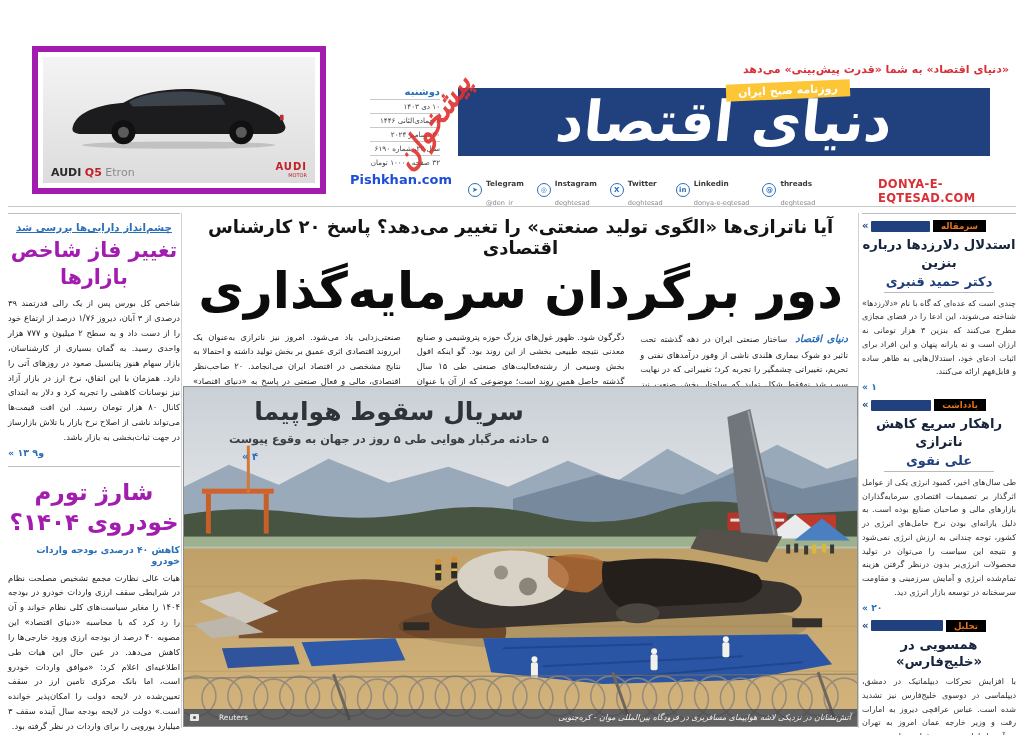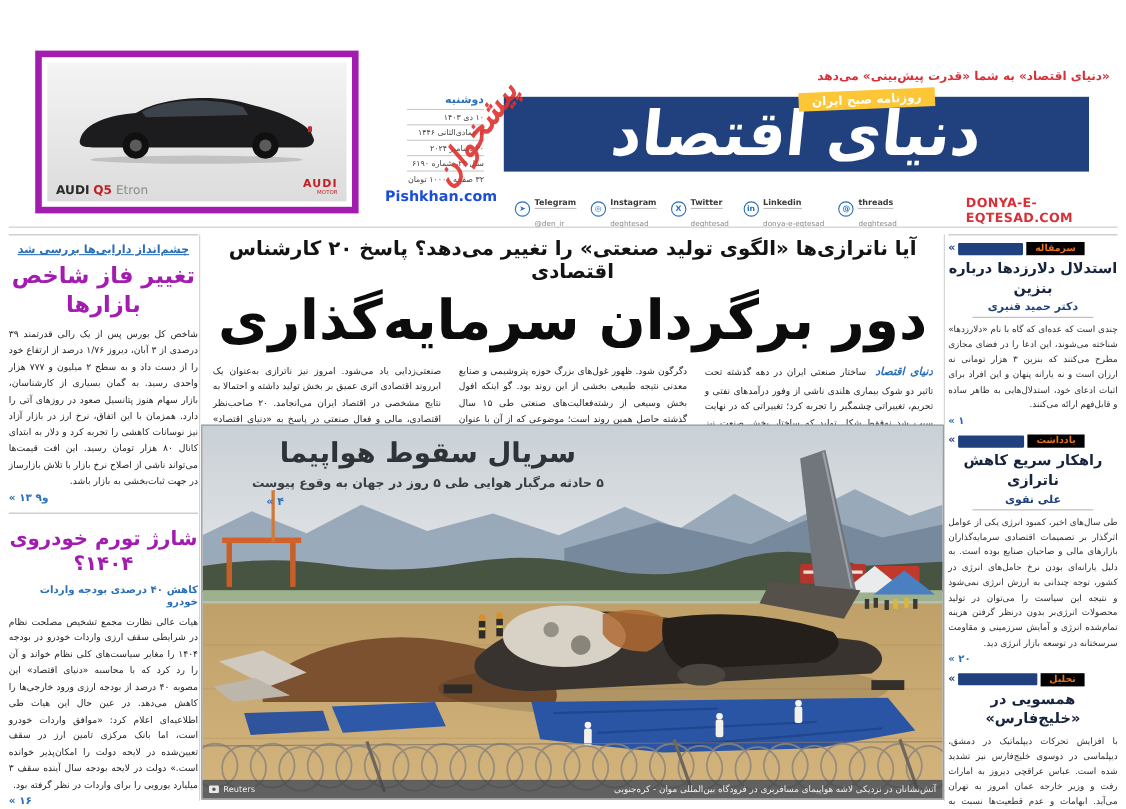--- a/index.html
+++ b/index.html
@@ -27,21 +27,21 @@
                  text-align:center; line-height:88px; transform:skewX(-6deg) scaleY(1.04); direction:rtl; white-space:nowrap; }
   .badge { position:absolute; left:726px; top:82px; background:#fdc636; color:#fff; font-weight:bold; font-size:11px;
            padding:2px 12px; transform:rotate(-2.5deg); direction:rtl; z-index:3; }
   .tagline { position:absolute; left:740px; top:63px; width:272px; text-align:center; color:#d93038; font-weight:bold; font-size:11px; direction:rtl; }
   .website { position:absolute; left:878px; top:177px; color:#d93038; font-weight:bold; font-size:11.5px; letter-spacing:.3px; direction:ltr; }
 
   .social { position:absolute; left:468px; top:171px; width:400px; display:flex; gap:13px; direction:ltr; align-items:center; }
   .soc-item { display:flex; align-items:center; gap:4px; }
   .soc-ic { width:14px; height:14px; border:1.4px solid #2a6fb8; border-radius:50%; color:#2a6fb8; font-size:7px; font-weight:bold;
             display:flex; align-items:center; justify-content:center; flex:none; }
-  .soc-name { font-size:7.3px; font-weight:bold; color:#3a3a3a; line-height:1.1; border-bottom:1px solid #bbb; padding-bottom:1px;}
+  .soc-name { font-size:7.3px; font-weight:bold; color:#3a3a3a; line-height:1.1; border-bottom:1px solid #bbb; padding-bottom:18px;}
   .soc-handle { font-size:6.6px; color:#8a8a8a; line-height:1.2; }
 
   .wm-script { position:absolute; left:378px; top:104px; color:#e0312e; font-size:30px; font-weight:bold; font-style:italic;
                transform:rotate(-55deg); opacity:.9; z-index:5; direction:rtl; }
   .wm-domain { position:absolute; left:350px; top:172px; color:#1d4ed8; font-size:13px; font-weight:bold; z-index:5; direction:ltr; }
 
   .rule-top { position:absolute; left:8px; top:206px; width:1008px; height:1px; background:#c9c9c9; }
   .vline { position:absolute; top:213px; height:515px; width:1px; background:#d2d2d2; }
 
   
@@ -63,34 +63,34 @@
 
   
   .photo { position:absolute; left:183px; top:386px; width:675px; height:341px; border:1px solid #8f8f8f; background:#cfd4d8; overflow:hidden; }
   .photo svg { position:absolute; inset:0; }
   .photo-headblock { position:absolute; left:40px; top:10px; width:330px; text-align:center; direction:rtl; z-index:4; }
   .photo-head { font-size:25px; font-weight:bold; color:#2e3337; }
   .photo-sub { font-size:11.3px; font-weight:bold; color:#393f45; margin-top:7px; }
   .photo-ref { font-size:10px; font-weight:bold; color:#2a6fb8; text-align:left; direction:ltr; margin-top:5px; padding-left:18px; }
   .caption-bar { position:absolute; left:0; right:0; bottom:0; height:17px; background:rgba(72,72,72,.82);
                  display:flex; align-items:center; justify-content:space-between; padding:0 6px; z-index:4; direction:ltr; }
-  .credit { display:flex; align-items:center; gap:4px; color:#f0f0f0; font-size:7.5px; }
+  .credit { display:flex; align-items:center; gap:20px; color:#f0f0f0; font-size:7.5px; }
   .cam { width:9px; height:7px; background:#e8e8e8; border-radius:1px; position:relative; }
   .cam::after { content:""; position:absolute; left:3px; top:1.5px; width:3px; height:3px; border-radius:50%; background:#555; }
-  .caption-txt { color:#f2f2f2; font-size:8px; direction:rtl; }
+  .caption-txt { color:#f2f2f2; font-size:8px; direction:rtl;font-style:italic; }
 
   
   .colR { position:absolute; left:862px; top:213px; width:154px; direction:rtl; border-top:1px solid #bdbdbd; padding-top:6px; }
   .sec-header { display:flex; align-items:center; direction:ltr; margin-bottom:4px; }
   .sec-chev { color:#20407e; font-size:10px; font-weight:bold; line-height:1; }
   .sec-bar { flex:1; height:11px; background:#20407e; margin:0 3px; border-radius:1px; }
   .sec-label { background:#000000; color:#e8731a; font-weight:bold; font-size:8.6px; padding:1px 8px; direction:rtl; }
   .sec-spacer { width:30px; flex:none; }
   .sec-title { font-size:13.2px; font-weight:bold; color:#17243d; text-align:center; line-height:1.35; }
-  .sec-author { font-size:10px; font-weight:bold; color:#20407e; text-align:center; border-bottom:1px solid #b9b9b9;
+  .sec-author { font-size:13px; font-weight:bold; color:#20407e; text-align:center; border-bottom:1px solid #b9b9b9;
                 width:72%; margin:2px auto 0; padding-bottom:3px; }
   .sec-body { font-size:8px; color:#2d2d2d; line-height:1.72; text-align:justify; margin-top:4px; }
   .sec-ref { color:#2a6fb8; font-weight:bold; font-size:9.2px; text-align:left; direction:ltr; margin:2px 0 7px; }
 </style>
 </head>
 <body>
 
 <div class="page">
 
   <div class="ad">
@@ -171,21 +171,21 @@
   <div class="vline" style="left:858px"></div>
 
   <div class="colL">
     <div class="story">
       <div class="kicker-blue">چشم‌انداز دارایی‌ها بررسی شد</div>
       <div class="title-lg">تغییر فاز شاخص بازارها</div>
       <div class="body-txt">شاخص کل بورس پس از یک رالی قدرتمند ۳۹ درصدی از ۳ آبان، دیروز ۱/۷۶ درصد از ارتفاع خود را از دست داد و به سطح ۲ میلیون و ۷۷۷ هزار واحدی رسید. به گمان بسیاری از کارشناسان، بازار سهام هنوز پتانسیل صعود در روزهای آتی را دارد. همزمان با این اتفاق، نرخ ارز در بازار آزاد نیز نوسانات کاهشی را تجربه کرد و دلار به ابتدای کانال ۸۰ هزار تومان رسید. این افت قیمت‌ها می‌تواند ناشی از اصلاح نرخ بازار با تلاش بازارساز در جهت ثبات‌بخشی به بازار باشد.</div>
       <div class="ref-blue">« ۱۳ و۹</div>
     </div>
     <div class="story">
-      <div class="title-lg" style="font-size:18px">شارژ تورم خودروی ۱۴۰۴؟</div>
+      <div class="title-lg" style="font-size:23px">شارژ تورم خودروی ۱۴۰۴؟</div>
       <div class="sub-blue">کاهش ۴۰ درصدی بودجه واردات خودرو</div>
       <div class="body-txt">هیات عالی نظارت مجمع تشخیص مصلحت نظام در شرایطی سقف ارزی واردات خودرو در بودجه ۱۴۰۴ را مغایر سیاست‌های کلی نظام خواند و آن را رد کرد که با محاسبه «دنیای اقتصاد» این مصوبه ۴۰ درصد از بودجه ارزی ورود خارجی‌ها را کاهش می‌دهد. در عین حال این هیات طی اطلاعیه‌ای اعلام کرد: «موافق واردات خودرو است، اما بانک مرکزی تامین ارز در سقف تعیین‌شده در لایحه دولت را امکان‌پذیر خوانده است.» دولت در لایحه بودجه سال آینده سقف ۳ میلیارد یورویی را برای واردات در نظر گرفته بود.</div>
       <div class="ref-blue">« ۱۶</div>
     </div>
 
   </div>
 
   <div class="colC">
     <div class="lead-kicker">آیا ناترازی‌ها «الگوی تولید صنعتی» را تغییر می‌دهد؟ پاسخ ۲۰ کارشناس اقتصادی</div>
     <div class="lead-headline">دور برگردان سرمایه‌گذاری</div>

